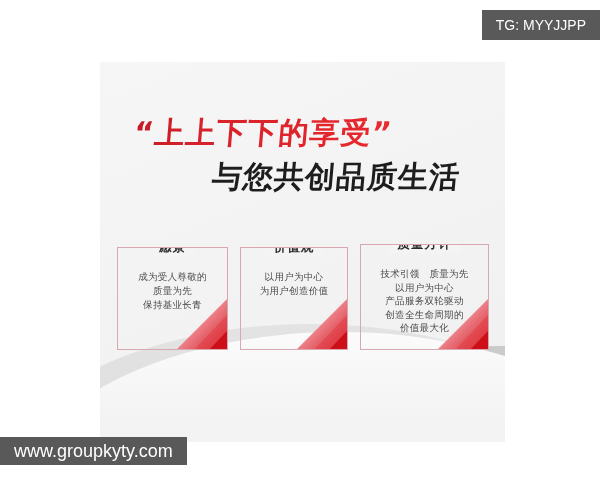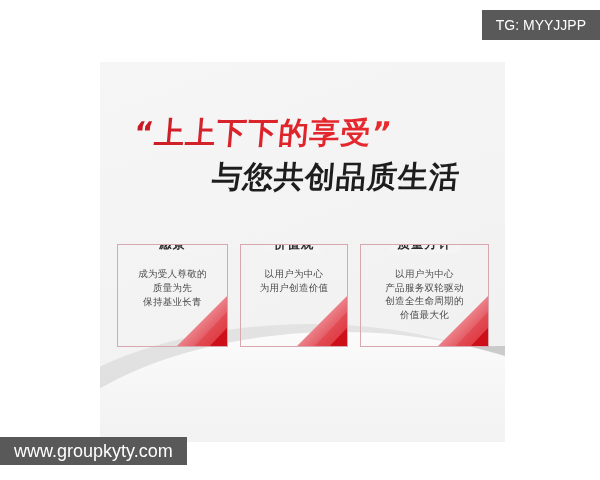--- a/index.html
+++ b/index.html
@@ -281,20 +281,21 @@
           </defs>
           <polygon points="54,0 54,54 0,54" fill="url(#g2)"></polygon>
           <polygon points="54,16 54,54 18,54" fill="#e23c44" opacity=".55"></polygon>
           <polygon points="54,32 54,54 33,54" fill="#cc0f18"></polygon>
         </svg>
       </div>
 
       <div class="card c3">
         <div class="card-title">质量方针</div>
         <div class="card-body">
+          <div>技术引领　质量为先</div>
           <div>以用户为中心</div>
           <div>产品服务双轮驱动</div>
           <div>创造全生命周期的</div>
           <div>价值最大化</div>
         </div>
         <svg class="corner-accent" viewBox="0 0 54 54" preserveAspectRatio="none">
           <defs>
             <linearGradient id="g3" x1="0" y1="0" x2="1" y2="1">
               <stop offset="0%" stop-color="#f7d9dc"></stop>
               <stop offset="45%" stop-color="#ef8b93"></stop>

